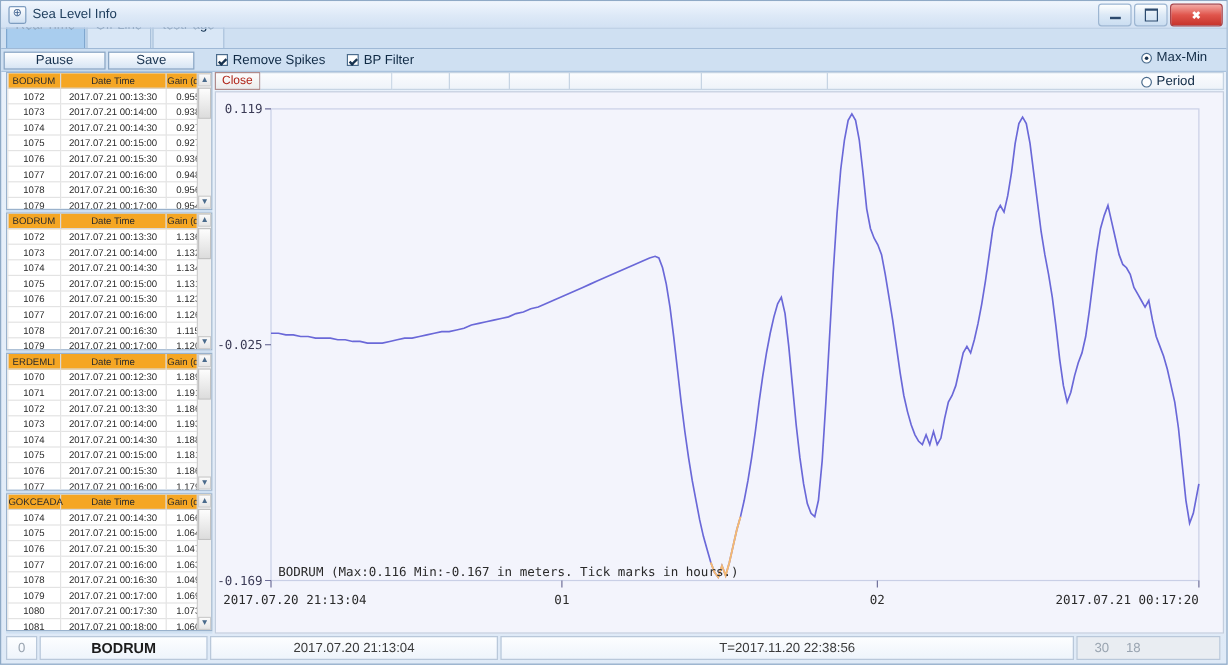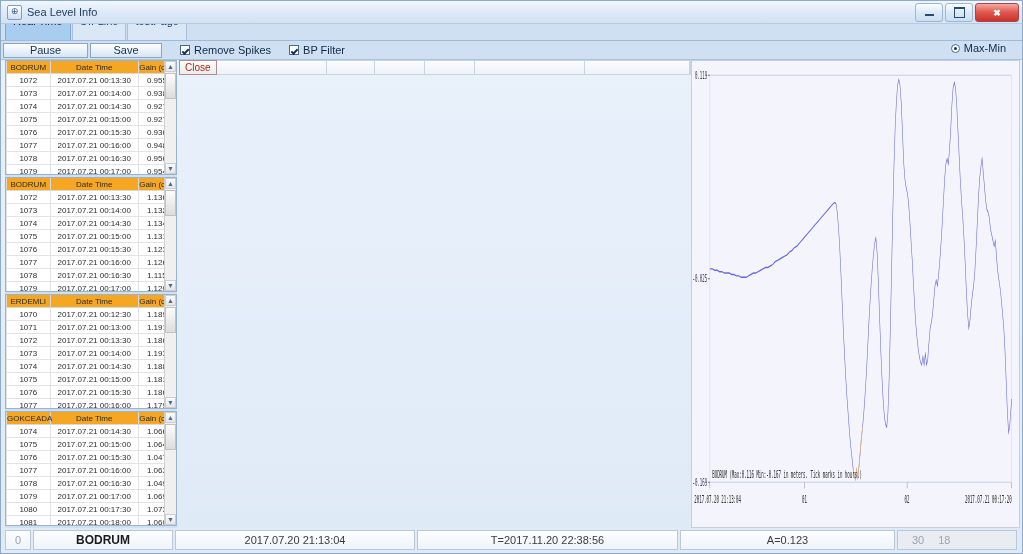--- a/index.html
+++ b/index.html
@@ -157,21 +157,21 @@
     height:11px;background:linear-gradient(#fbfbfb,#e6e6e6);
     border:1px solid #cdcdcd;box-sizing:border-box;
     font-size:7px;line-height:9px;text-align:center;color:#4a6b8c;
   }
   .vs-thumb{
     position:absolute;left:0;right:0;top:12px;height:26px;
     background:linear-gradient(#fdfdfd,#dcdcdc);
     border:1px solid #c2c2c2;box-sizing:border-box;
   }
   
-  .right-col{flex:1 1 auto;display:flex;flex-direction:row;min-width:0;padding-left:2px;}
+  .right-col{flex:1 1 auto;display:flex;flex-direction:column;min-width:0;padding-left:2px;}
   .chart-tabrow{
     flex:0 0 15px;height:15px;display:flex;align-items:stretch;margin-bottom:1px;
   }
   .close-btn{
     border:1px solid #b08c8c;background:linear-gradient(#fdfdfd,#ececec);
     color:#b02418;font-size:10px;padding:0 5px;line-height:13px;box-sizing:border-box;
   }
   .blank-tab{
     border:1px solid #c6d4e3;border-left:none;
     background:linear-gradient(#fbfcfe,#eef3f9);
@@ -544,20 +544,19 @@
         </svg>
       </div>
     </div>
   </div>
 
   <div class="statusbar">
     <div class="sb-cell sb-idx">0</div>
     <div class="sb-cell sb-name">BODRUM</div>
     <div class="sb-cell sb-date">2017.07.20 21:13:04</div>
     <div class="sb-cell sb-t">T=2017.11.20 22:38:56</div>
-    <div class="sb-cell sb-a">A=0.123</div>
     <div class="sb-cell sb-nums">
       <span>30</span>
       <span>18</span>
     </div>
   </div>
 
 </div>
 
 </body></html>

